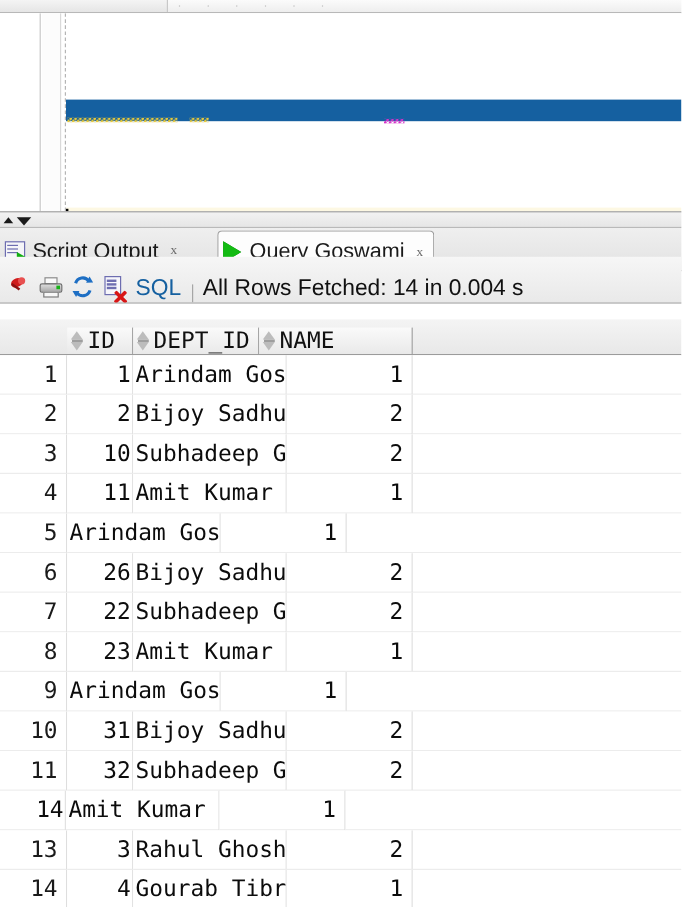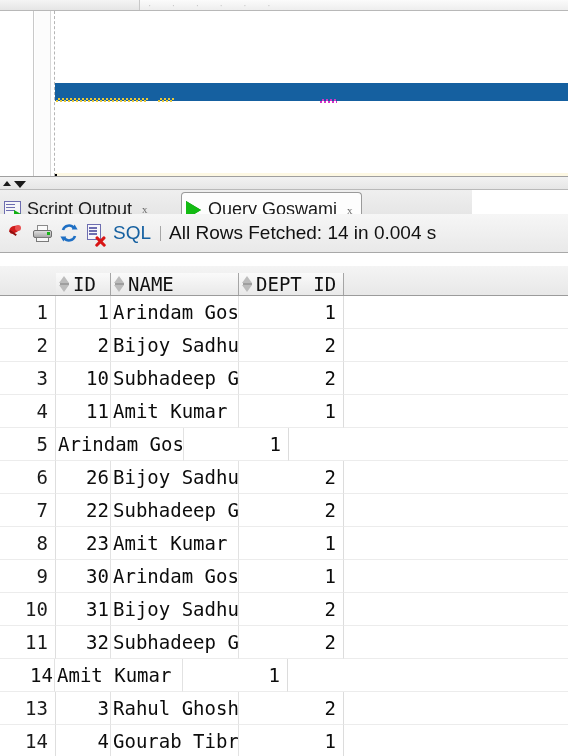--- a/index.html
+++ b/index.html
@@ -109,21 +109,21 @@
   }
   .splitter .tri-down {
     position: absolute; left: 14px; top: 4px;
     width: 0; height: 0;
     border-left: 6px solid transparent; border-right: 6px solid transparent;
     border-top: 7px solid #1a1a1a;
   }
 
   
   .tabbar {
-    position: absolute; top: 190px; left: 0; width: 472px; height: 36px;
+    position: absolute; top: 190px; left: 0; width: 568px; height: 36px;
     background: linear-gradient(#efefef, #e2e2e2);
     border-bottom: 1px solid #9a9a9a;
   }
   .tab {
     position: absolute; top: 2px; height: 34px;
     display: flex; align-items: center; gap: 6px;
     padding: 0 8px 0 4px;
     font-size: 18px; color: #1a1a1a;
     cursor: default;
   }
@@ -163,21 +163,21 @@
     border-left: 15px solid #13bb13;
     border-top: 9px solid transparent; border-bottom: 9px solid transparent;
     filter: drop-shadow(0.5px 0.5px 0 #0a7a0a);
   }
 
   
   .gridbar {
     position: absolute; top: 214px; left: 0; width: 568px; height: 39px;
     background: linear-gradient(#f6f6f6, #e9e9e9);
     border-bottom: 1px solid #a8a8a8;
-    display: flex; align-items: center;
+    display: flex; align-items: flex-end;
     padding-left: 2px;
     overflow: hidden;
   }
   .tbtn {
     position: relative; width: 26px; height: 26px; flex: 0 0 26px;
     margin-right: 1px;
   }
 
   
   .ic-pin { position: absolute; left: 4px; top: 4px; width: 18px; height: 18px; }
@@ -433,38 +433,38 @@
 
       <div class="hcell w-id">
         <span class="sort-ic">
             <i class="up"></i>
             <i class="dn"></i>
             <i class="bar"></i>
           </span>
         <span>ID</span>
       </div>
 
+      <div class="hcell w-dept">
+        <span class="sort-ic">
+            <i class="up"></i>
+            <i class="dn"></i>
+            <i class="bar"></i>
+          </span>
+        <span>DEPT_ID</span>
+      </div>
+
       <div class="hcell w-name">
         <span class="sort-ic">
             <i class="up"></i>
             <i class="dn"></i>
             <i class="bar"></i>
           </span>
         <span>NAME</span>
       </div>
 
-      <div class="hcell w-dept">
-        <span class="sort-ic">
-            <i class="up"></i>
-            <i class="dn"></i>
-            <i class="bar"></i>
-          </span>
-        <span>DEPT_ID</span>
-      </div>
-
       <div class="hcell filler w-fill"></div>
     </div>
 
     <div id="grid-body">
         <div class="grow">
           <div class="cell c-num w-num">1</div>
           <div class="cell c-id w-id">1</div>
           <div class="cell c-name w-name">Arindam Goswami</div>
           <div class="cell c-dept w-dept">1</div>
           <div class="cell c-fill w-fill"></div>
@@ -512,21 +512,20 @@
         </div>
         <div class="grow">
           <div class="cell c-num w-num">8</div>
           <div class="cell c-id w-id">23</div>
           <div class="cell c-name w-name">Amit Kumar Goswami</div>
           <div class="cell c-dept w-dept">1</div>
           <div class="cell c-fill w-fill"></div>
         </div>
         <div class="grow">
           <div class="cell c-num w-num">9</div>
-          <div class="cell c-id w-id">30</div>
           <div class="cell c-name w-name">Arindam Goswami</div>
           <div class="cell c-dept w-dept">1</div>
           <div class="cell c-fill w-fill"></div>
         </div>
         <div class="grow">
           <div class="cell c-num w-num">10</div>
           <div class="cell c-id w-id">31</div>
           <div class="cell c-name w-name">Bijoy Sadhukhan</div>
           <div class="cell c-dept w-dept">2</div>
           <div class="cell c-fill w-fill"></div>

